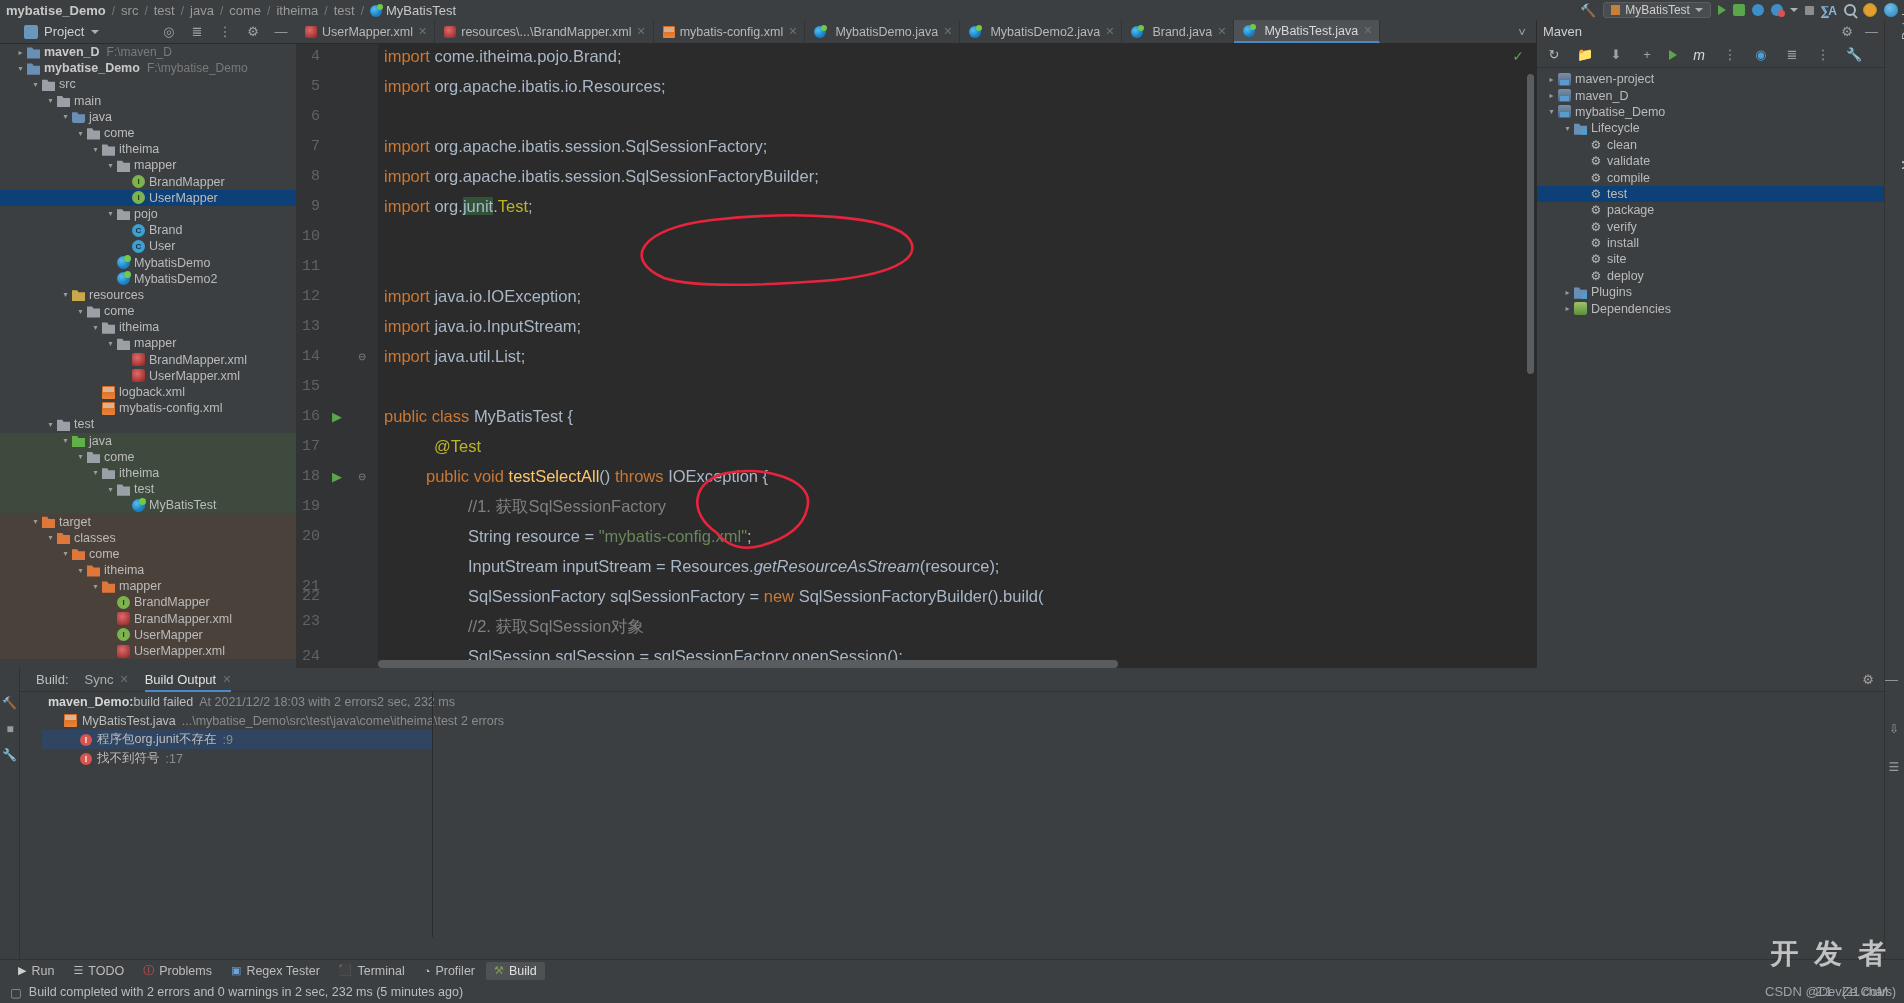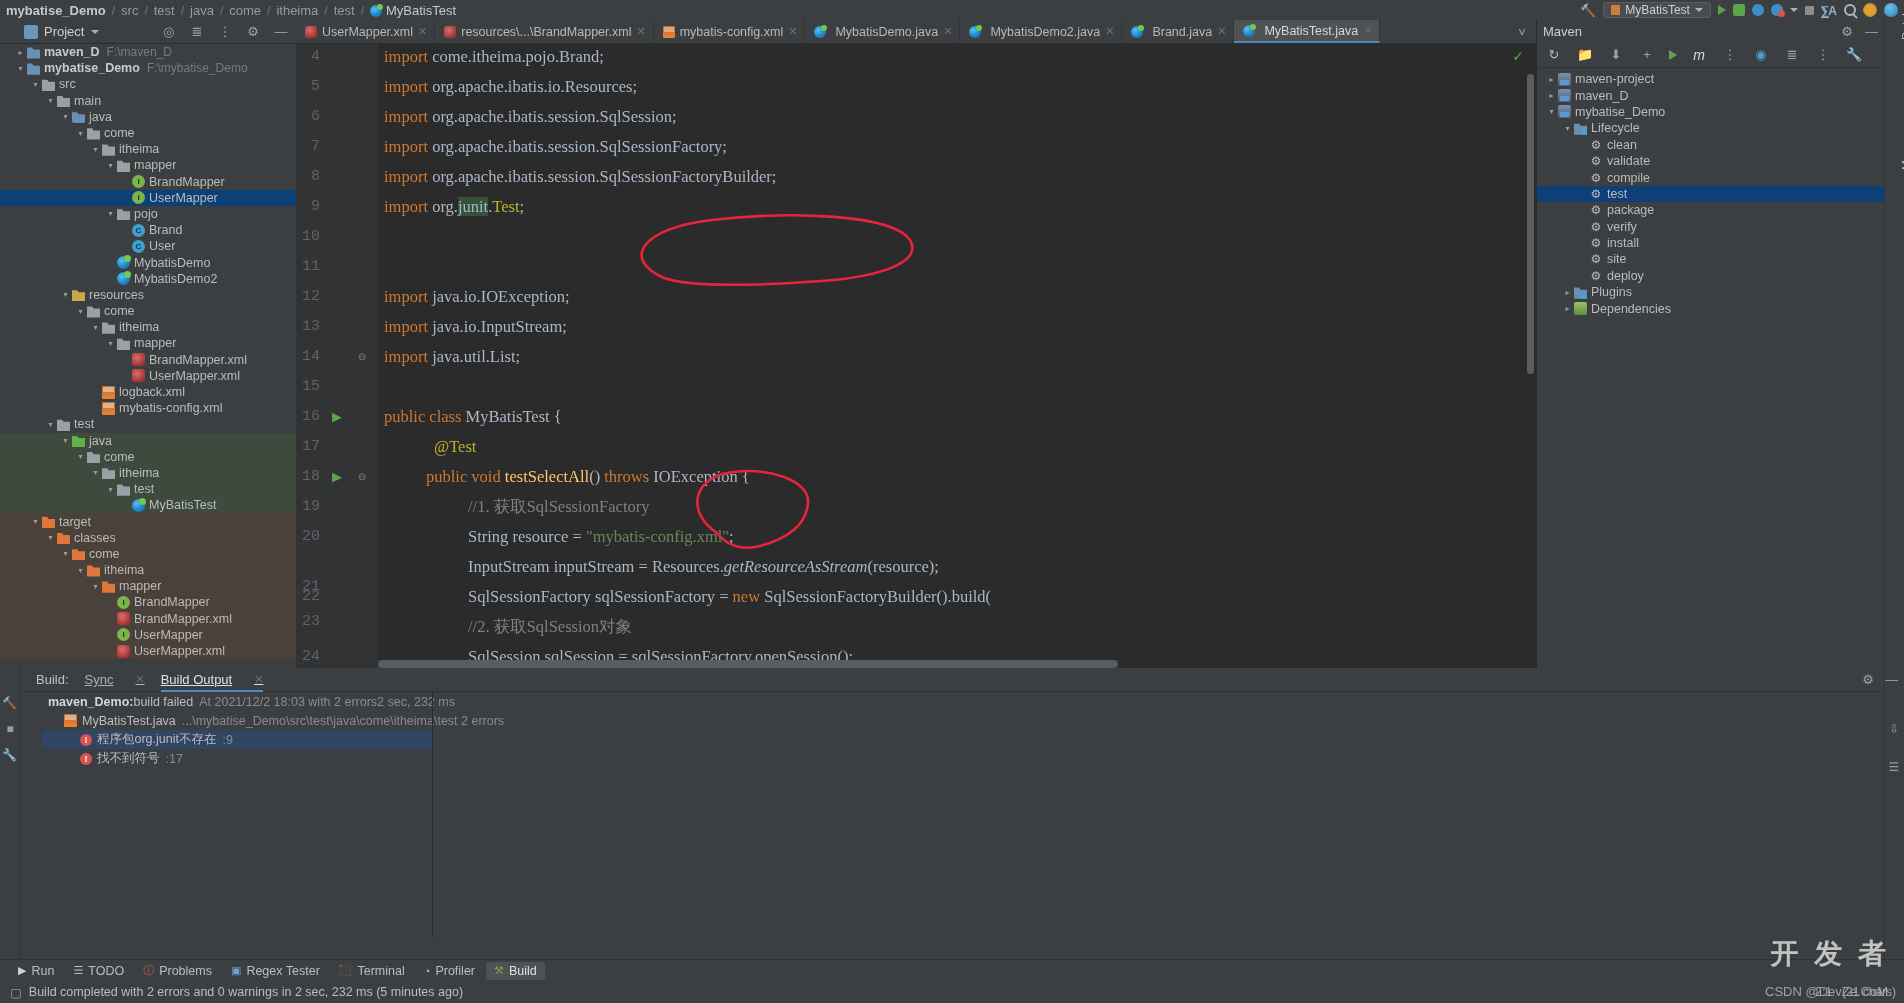--- a/index.html
+++ b/index.html
@@ -121,21 +121,21 @@
   #editor{ position:absolute; left:296px; top:44px; width:1240px; height:624px;
            background:#2b2b2b; overflow:hidden; }
   #gutter{ position:absolute; left:0; top:0; width:82px; height:624px; background:#313335; }
   .lnum{ position:absolute; right:58px; font-size:15px; color:#606366;
          font-family:"Liberation Mono", monospace; }
   .gmark{ position:absolute; left:36px; width:14px; height:14px; }
   .runmark{ color:#5aa64b; font-size:13px; }
   .foldmark{ color:#808080; font-size:10px; }
   #codearea{ position:absolute; left:82px; top:0; right:0; height:624px; }
   .cline{ position:absolute; left:0; white-space:pre; font-size:16.5px; line-height:19px;
-          font-family:Liberation Serif, serif; color:#a9b7c6; }
+          font-family:Liberation Sans, sans-serif; color:#a9b7c6; }
   .kw{ color:#cc7832; } .str{ color:#6a8759; } .cmt{ color:#808080; }
   .anno{ color:#bbb529; } .meth{ color:#ffc66d; } .stat{ color:#a9b7c6; font-style:italic; }
   .hl-junit{ background:#32533a; }
   .err-underline{ border-bottom:2px wavy #c75450; }
   #editscroll{ position:absolute; right:2px; top:30px; width:7px; height:300px;
                background:#5a5d5f; border-radius:4px; }
   #checkmark{ position:absolute; right:12px; top:4px; color:#5aa64b; font-size:14px; }
   #hscroll{ position:absolute; left:82px; bottom:0px; height:8px; width:740px;
             background:#5a5d5f; border-radius:4px; }
 
@@ -167,21 +167,21 @@
            display:flex;align-items:center;justify-content:center;}
   .i-dep{ width:13px;height:13px;margin-right:4px;flex:none;
           background:linear-gradient(#9fc26a,#5a8f3a); border-radius:2px;}
 
   
   #build{ position:absolute; left:20px; top:668px; width:1864px; height:292px;
           background:#3c3f41; }
   #buildtabs{ height:24px; display:flex; align-items:center; gap:16px; padding-left:16px;
               border-bottom:1px solid #323232; }
   #buildtabs .blabel{ font-size:13px; color:#c0c0c0; }
-  .btab{ display:flex;align-items:center;gap:22px;height:24px; font-size:13px; color:#b0b0b0;text-decoration:underline;}
+  .btab{ display:flex;align-items:center;gap:6px;height:24px; font-size:13px; color:#b0b0b0;}
   .btab.active{ color:#e0e0e0; box-shadow: inset 0 -2px 0 0 #4a88c7; }
   .btab .bx{ color:#6f6f6f; font-size:11px; }
   #buildleft{ position:absolute; left:22px; top:24px; width:390px; height:245px; }
   .brow{ height:19px; display:flex; align-items:center; font-size:12.5px; color:#bdbdbd;
          white-space:nowrap; padding-left:4px; }
   .brow.sel{ background:#2f4561; }
   .berr{ width:12px;height:12px;border-radius:50%;background:#d9534f;margin-right:5px;
          position:relative;flex:none;}
   .berr::after{content:"!";position:absolute;inset:0;color:#fff;font-size:9px;font-weight:bold;
          display:flex;align-items:center;justify-content:center;}
@@ -528,21 +528,20 @@
       <div class="lnum" style="top: 454px;">19</div>
       <div class="lnum" style="top: 484px;">20</div>
       <div class="lnum" style="top: 514px; margin-top: 20px;">21</div>
       <div class="lnum" style="top: 544px;">22</div>
       <div class="lnum" style="top: 569px;">23</div>
       <div class="lnum" style="top: 604px;">24</div>
     </div>
   <div id="codearea">
       <div class="cline" style="top: 3px; left: 6px;"><span class="kw">import </span><span>come.itheima.pojo.Brand;</span></div>
       <div class="cline" style="top: 33px; left: 6px;"><span class="kw">import </span><span>org.apache.ibatis.io.Resources;</span></div>
-      <div class="cline" style="top: 63px; left: 6px;"><span class="kw">import </span><span>org.apache.ibatis.session.SqlSession;</span></div>
       <div class="cline" style="top: 93px; left: 6px;"><span class="kw">import </span><span>org.apache.ibatis.session.SqlSessionFactory;</span></div>
       <div class="cline" style="top: 123px; left: 6px;"><span class="kw">import </span><span>org.apache.ibatis.session.SqlSessionFactoryBuilder;</span></div>
       <div class="cline" style="top: 153px; left: 6px;"><span class="kw">import </span><span>org.</span><span class="hl-junit err-underline">junit</span><span>.</span><span class="anno err-underline">Test</span><span>;</span></div>
       <div class="cline" style="top: 183px; left: 6px;"></div>
       <div class="cline" style="top: 213px; left: 6px;"></div>
       <div class="cline" style="top: 243px; left: 6px;"><span class="kw">import </span><span>java.io.IOException;</span></div>
       <div class="cline" style="top: 273px; left: 6px;"><span class="kw">import </span><span>java.io.InputStream;</span></div>
       <div class="cline" style="top: 303px; left: 6px;"><span class="kw">import </span><span>java.util.List;</span></div>
       <div class="cline" style="top: 333px; left: 6px;"></div>
       <div class="cline" style="top: 363px; left: 6px;"><span class="kw">public class </span><span>MyBatisTest {</span></div>

